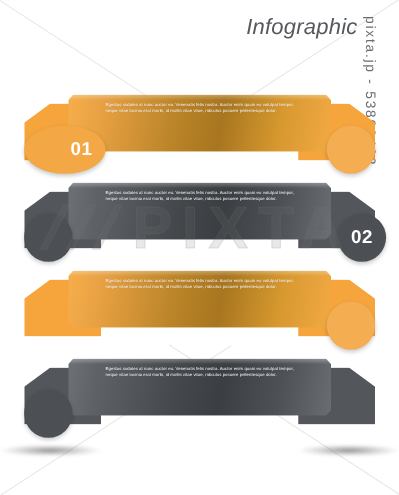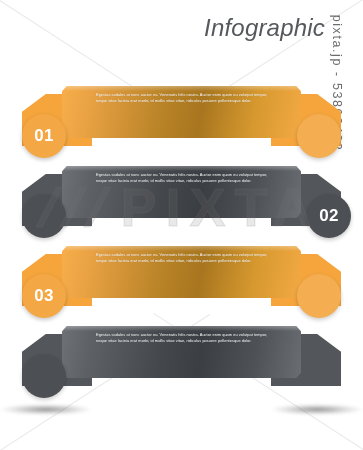--- a/index.html
+++ b/index.html
@@ -6,21 +6,21 @@
   body{
     width:363px;height:450px;overflow:hidden;position:relative;
     background:#ffffff;
     font-family:"Liberation Sans","DejaVu Sans",sans-serif;
   }
   .stage{position:absolute;inset:0;width:363px;height:450px;overflow:hidden;}
 
   
   .title{
     position:absolute; right:38px; top:14px;
-    font-size:24px; font-style:italic; font-weight:400;
+    font-size:20px; font-style:italic; font-weight:400;
     color:#55585c; letter-spacing:0.2px;
     font-family:"Liberation Sans","DejaVu Sans",sans-serif;
   }
 
   
   .credit{
     position:absolute; right:-49px; top:76px;
     width:150px; text-align:center;
     transform:rotate(90deg); transform-origin:center center;
     font-size:12.5px; color:#6a6d70; letter-spacing:1.6px;
@@ -71,21 +71,21 @@
 
   
   .num{
     position:absolute; width:44px; height:44px; border-radius:50%;
     display:flex; align-items:center; justify-content:center;
     color:#ffffff; font-size:17px; font-weight:700; letter-spacing:.4px;
     box-shadow:0 2px 4px rgba(0,0,0,.22);
   }
   .num-l{left:22px;}
   .num-r{right:12px;}
-  .orange .num{background:#f3a845;}
+  .orange .num{background:#f3a845;padding-left:30px;}
   .dark   .num{background:#4c4f54;}
   .num.low{top:36px;}
 
   
   .disc{
     position:absolute; width:44px; height:44px; border-radius:50%;
     box-shadow:0 2px 4px rgba(0,0,0,.20);
   }
   .disc-l{left:22px;} .disc-r{right:22px;}
   .disc.low{top:36px;}
@@ -144,21 +144,20 @@
     <div class="copy">Egestas sodales at nunc auctor eu. Venenatis felis nostra. Auctor enim quam eu volutpat tempor, neque vitae lacinia erat morbi, id mollis vitae vitae, ridiculus posuere pellentesque dolor.</div>
     <div class="disc disc-l low"></div>
     <div class="num num-r low">02</div>
   </div>
 
   <div class="banner b3 orange">
     <div class="wing wing-l"></div>
     <div class="wing wing-r"></div>
     <div class="panel"></div>
     <div class="copy">Egestas sodales at nunc auctor eu. Venenatis felis nostra. Auctor enim quam eu volutpat tempor, neque vitae lacinia erat morbi, id mollis vitae vitae, ridiculus posuere pellentesque dolor.</div>
-    <div class="num num-l low">03</div>
     <div class="disc disc-r low"></div>
   </div>
 
   <div class="banner b4 dark">
     <div class="wing wing-l"></div>
     <div class="wing wing-r"></div>
     <div class="panel"></div>
     <div class="copy">Egestas sodales at nunc auctor eu. Venenatis felis nostra. Auctor enim quam eu volutpat tempor, neque vitae lacinia erat morbi, id mollis vitae vitae, ridiculus posuere pellentesque dolor.</div>
     <div class="disc disc-l low"></div>
   </div>

